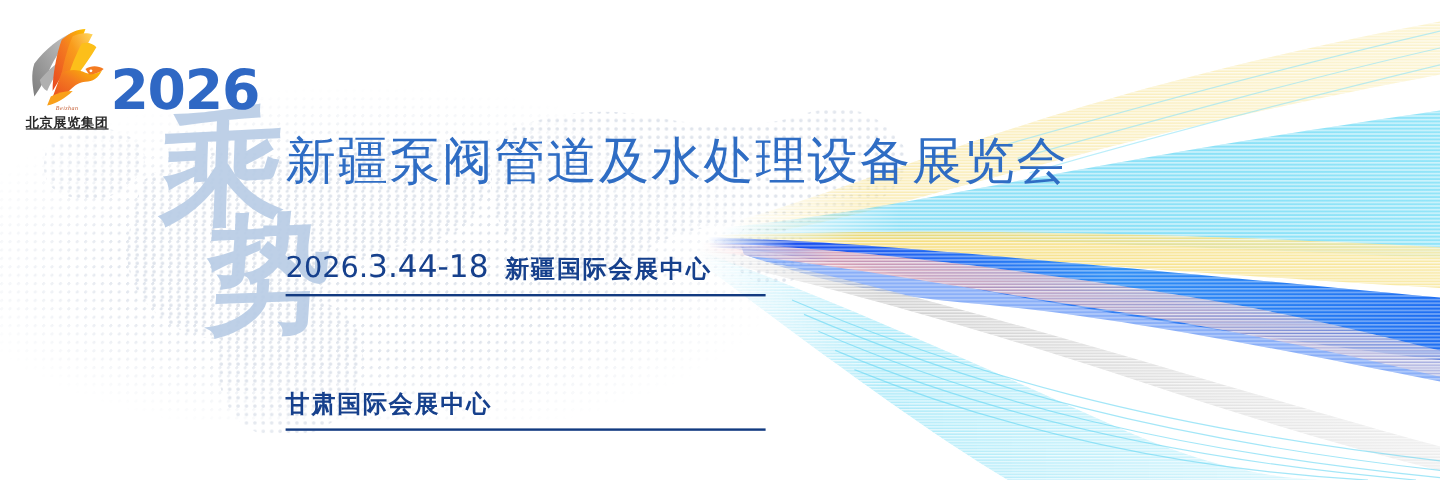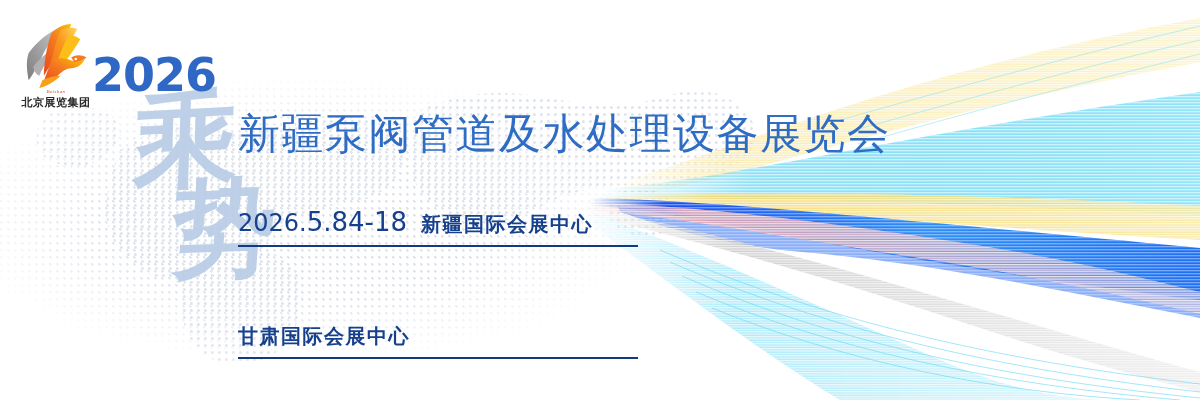--- a/index.html
+++ b/index.html
@@ -80,20 +80,21 @@
     margin-top:-5px;
   }
   .logo-cn{
     text-align:center;
     font-size:11px;
     font-weight:700;
     letter-spacing:.5px;
     color:#2a2a2a;
     font-family:"DejaVu Serif","Liberation Serif",serif;
     margin-top:1px;
+    text-decoration:underline;
   }
 
   
   .year{
     position:absolute;
     left:92px;top:52px;
     z-index:6;
     font-size:46px;
     font-weight:700;
     letter-spacing:-1px;
@@ -324,21 +325,21 @@
     <div class="logo-cn">北京展览集团</div>
   </div>
 
   <div class="year">2026</div>
 
   <div class="content">
 
     <div class="event">
       <div class="event-title">新疆泵阀管道及水处理设备展览会</div>
       <div class="event-meta">
-        <span class="meta-date"><span class="yr">2026.</span><span class="md">5.84-18</span></span>
+        <span class="meta-date"><span class="yr">2026.</span><span class="md">3.44-18</span></span>
         <span class="meta-venue">新疆国际会展中心</span>
       </div>
     </div>
 
     <div class="event">
       <div class="event-meta">
         <span class="meta-venue">甘肃国际会展中心</span>
       </div>
     </div>
 

